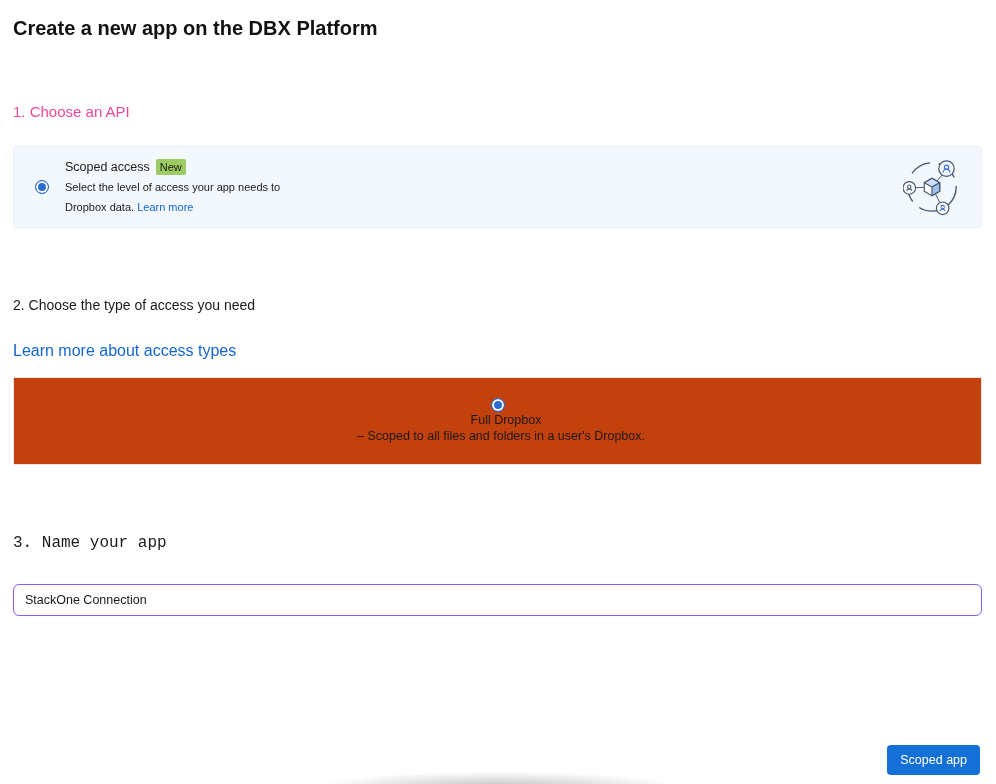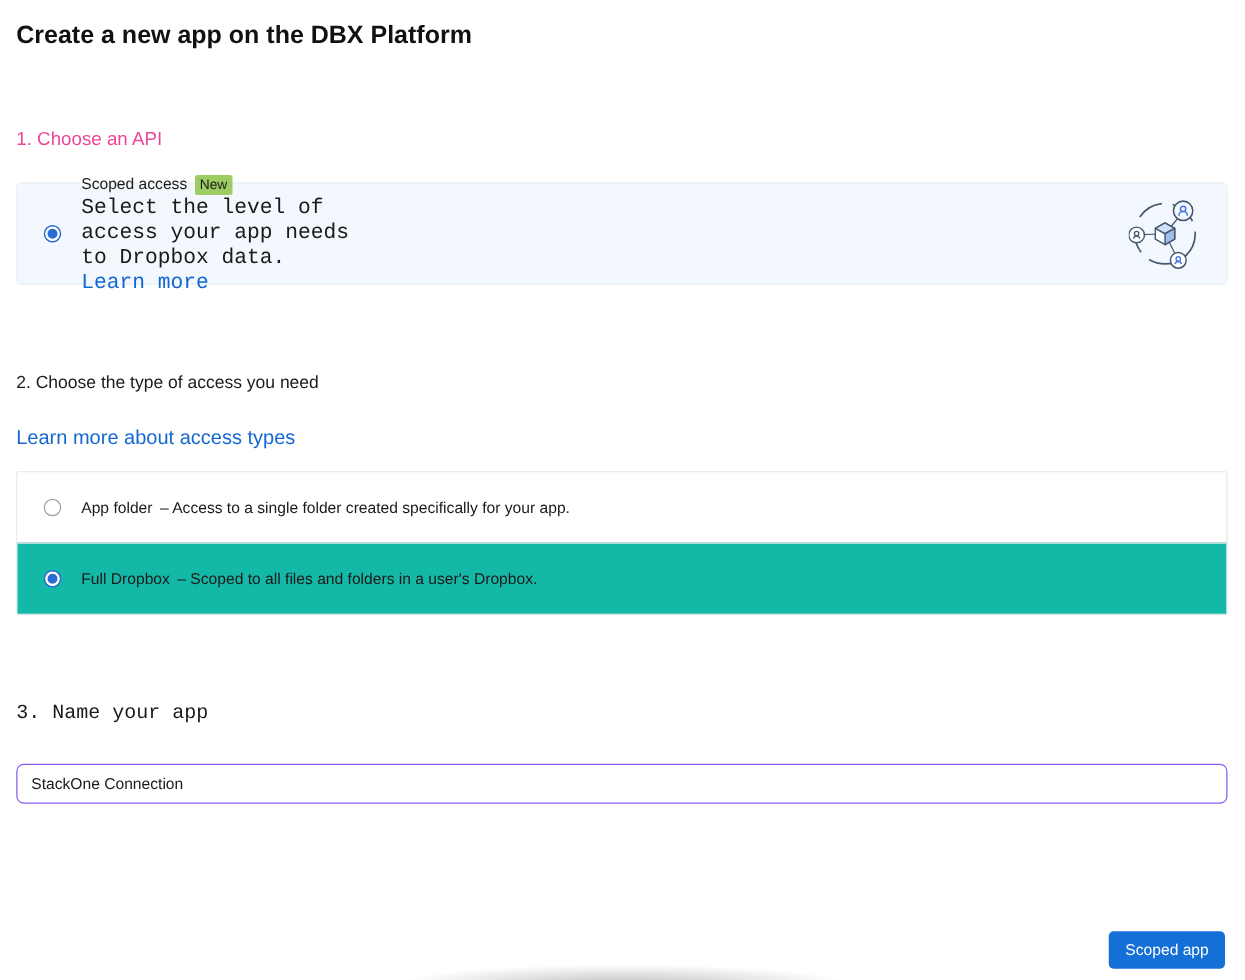--- a/index.html
+++ b/index.html
@@ -47,23 +47,22 @@
     margin-left: 6px;
     background: #9dcc63;
     color: #1e1919;
     font-size: 11px;
     line-height: 14px;
     padding: 1px 4px;
     border-radius: 2px;
   }
   .scoped-desc {
     max-width: 224px;
-    font-size: 17px;
+    font-size: 11px;
     line-height: 20px;
-    font-family: Liberation Mono, monospace;
   }
   a.link { color: #1467d2; text-decoration: none; cursor: pointer; }
   .scoped-illustration { margin-left: auto; line-height: 0; }
 
   .access-heading {
     margin: 65px 0 0 0;
     font-size: 14px;
     line-height: 24px;
     font-weight: 400;
     color: #1e1919;
@@ -84,21 +83,21 @@
   .option-row {
     display: flex;
     align-items: center;
     padding: 20px 20px 20px 21px;
     font-size: 12.5px;
     line-height: 16px;
     cursor: pointer;
     background: #fff;
   }
   .option-row + .option-row { border-top: 1px solid #e2e5e8; }
-  .option-row:has(input:checked) { background: #14b8a6; }
+  .option-row:has(input:checked) { background: #c2410c; flex-direction: column; }
   .opt-name { margin-left: 16px; }
   .opt-desc { margin-left: 6px; }
 
   input[type="radio"] {
     -webkit-appearance: none;
     appearance: none;
     width: 14px; height: 14px;
     min-width: 14px;
     margin: 0;
     border: 1px solid #9aa0a6;
@@ -209,25 +208,20 @@
       </svg>
     </span>
   </div>
 
   <h2 class="access-heading">2. Choose the type of access you need</h2>
 
   <a class="link access-link">Learn more about access types</a>
 
   <div class="options-table">
     <div class="option-row">
-      <input type="radio" name="access-type" style="">
-      <span class="opt-name">App folder</span>
-      <span class="opt-desc">– Access to a single folder created specifically for your app.</span>
-    </div>
-    <div class="option-row">
       <input type="radio" name="access-type" checked="checked" style="">
       <span class="opt-name">Full Dropbox</span>
       <span class="opt-desc">– Scoped to all files and folders in a user's Dropbox.</span>
     </div>
   </div>
 
   <h2 class="name-heading">3. Name your app</h2>
 
   <input type="text" class="app-name-input" value="StackOne Connection" style="">
 

